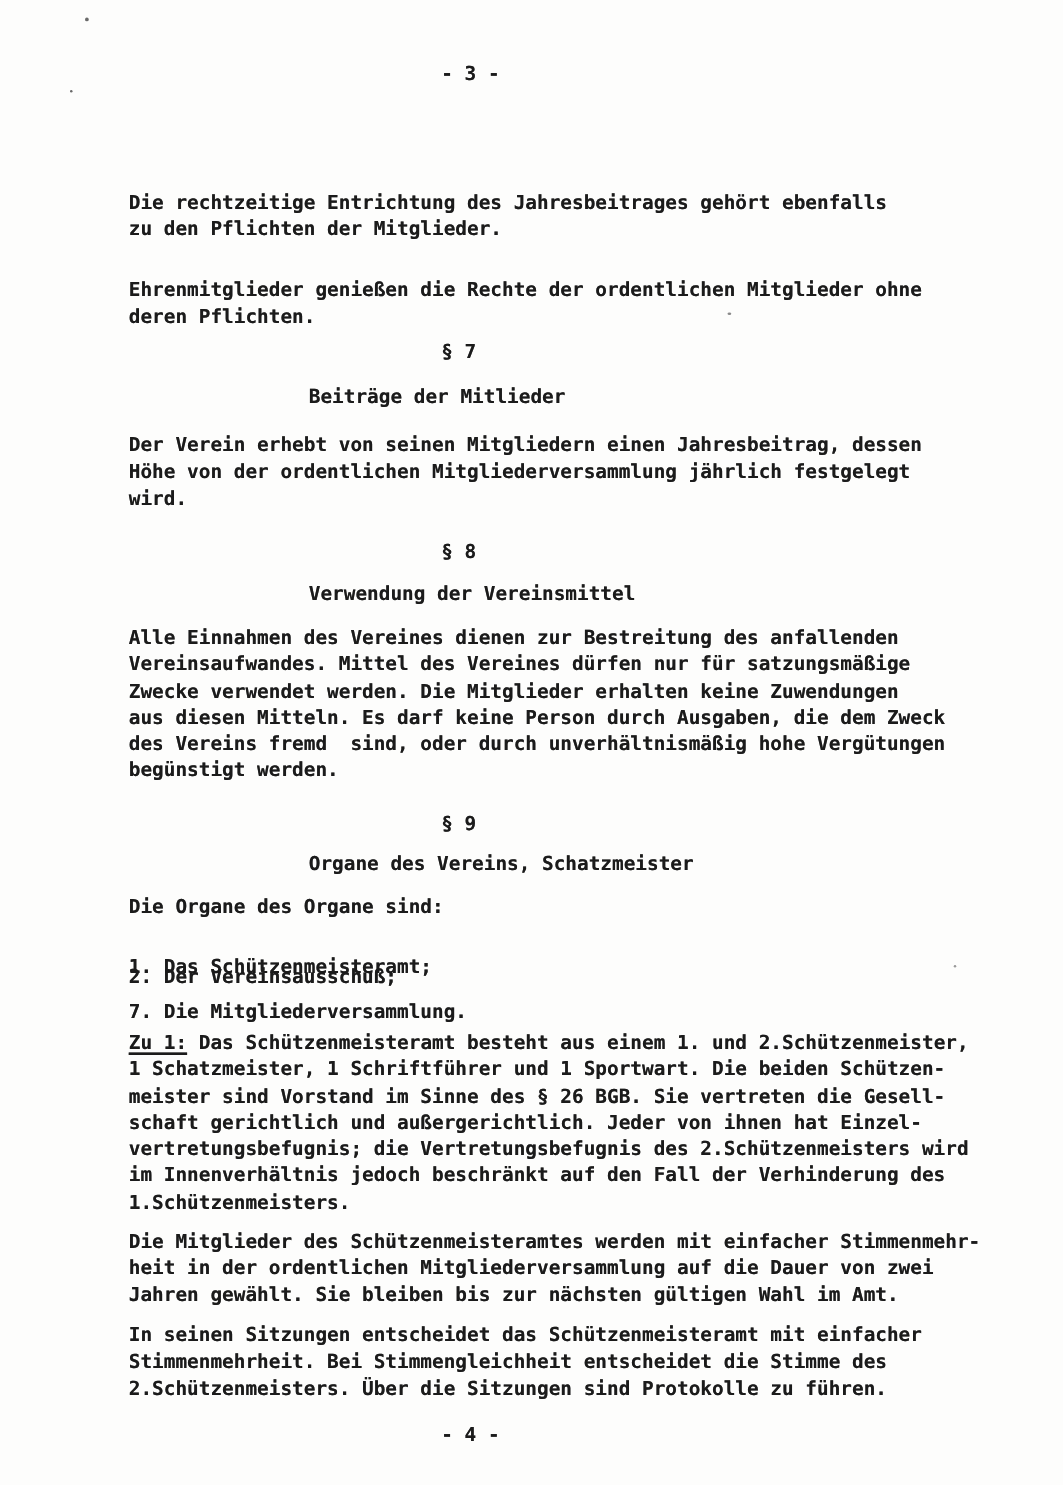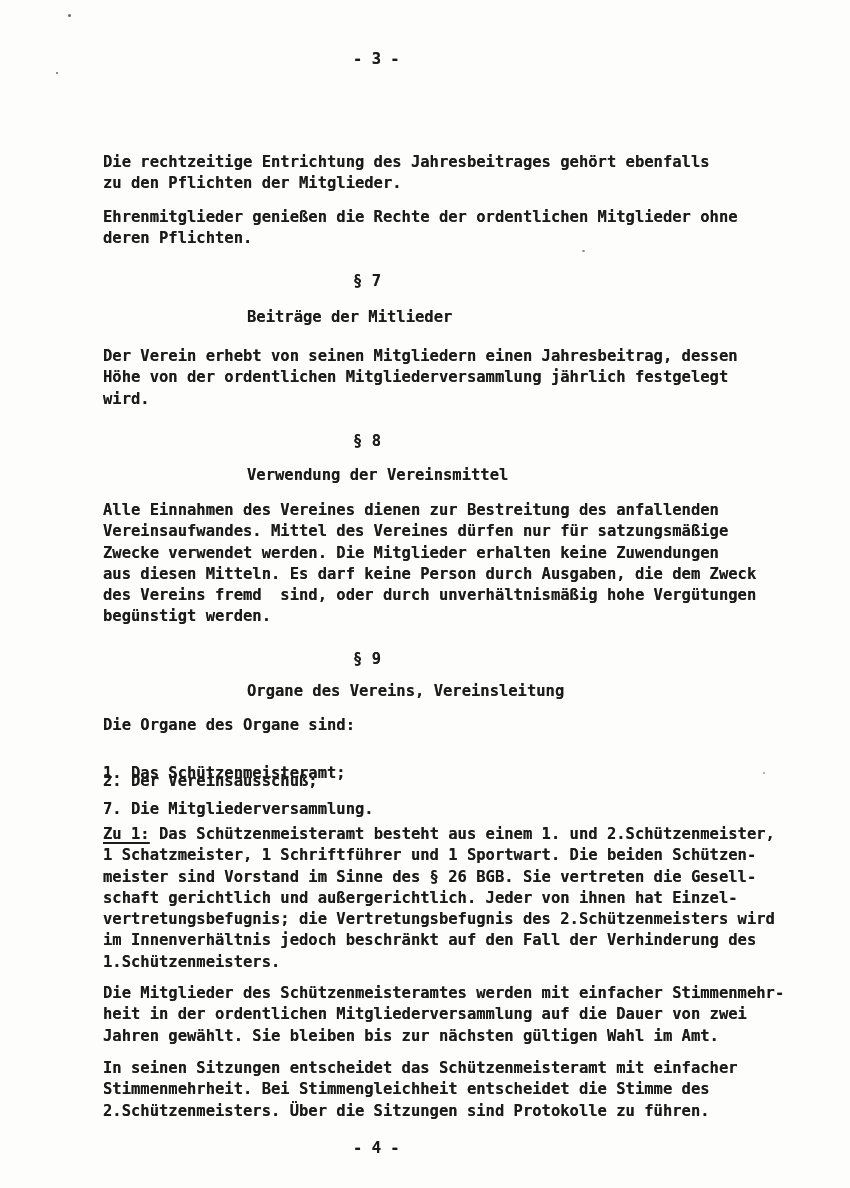--- a/index.html
+++ b/index.html
@@ -52,40 +52,40 @@
 
   <div class="speck" id="speck1"></div>
   <div class="speck" id="speck2"></div>
   <div class="speck" id="speck3"></div>
   <div class="speck" id="speck4"></div>
 
   <div class="abs page-num" style="top:49px">- 3 -</div>
 
   <div class="abs body-block" style="top:152px">Die rechtzeitige Entrichtung des Jahresbeitrages gehört ebenfalls
 zu den Pflichten der Mitglieder.</div>
-  <div class="abs body-block" style="top:207px">Ehrenmitglieder genießen die Rechte der ordentlichen Mitglieder ohne
+  <div class="abs body-block" style="top:222px">Ehrenmitglieder genießen die Rechte der ordentlichen Mitglieder ohne
 deren Pflichten.</div>
 
   <div class="abs heading-num" style="top:271px">§ 7</div>
   <div class="abs body-block" style="top:346px">Der Verein erhebt von seinen Mitgliedern einen Jahresbeitrag, dessen
 Höhe von der ordentlichen Mitgliederversammlung jährlich festgelegt
 wird.</div>
   <div class="abs heading-title" style="top:307px">Beiträge der Mitlieder</div>
 
   <div class="abs heading-num" style="top:431px">§ 8</div>
   <div class="abs heading-title" style="top:465px">Verwendung der Vereinsmittel</div>
   <div class="abs body-block" style="top:500px">Alle Einnahmen des Vereines dienen zur Bestreitung des anfallenden
 Vereinsaufwandes. Mittel des Vereines dürfen nur für satzungsmäßige
 Zwecke verwendet werden. Die Mitglieder erhalten keine Zuwendungen
 aus diesen Mitteln. Es darf keine Person durch Ausgaben, die dem Zweck
 des Vereins fremd  sind, oder durch unverhältnismäßig hohe Vergütungen
 begünstigt werden.</div>
 
   <div class="abs heading-num" style="top:649px">§ 9</div>
-  <div class="abs heading-title" style="top:681px">Organe des Vereins, Vereinsleitung</div>
+  <div class="abs heading-title" style="top:681px">Organe des Vereins, Schatzmeister</div>
   <div class="abs body-block" style="top:715px">Die Organe des Organe sind:</div>
 
   <div class="abs body-block" style="top:763px">1. Das Schützenmeisteramt;</div>
   <div class="abs body-block" style="top:771px">2. Der Vereinsausschuß;</div>
   <div class="abs body-block" style="top:799px">7. Die Mitgliederversammlung.</div>
 
   <div class="abs body-block" style="top:824px"><span class="u-label">Zu 1:</span><span> Das Schützenmeisteramt besteht aus einem 1. und 2.Schützenmeister,
 1 Schatzmeister, 1 Schriftführer und 1 Sportwart. Die beiden Schützen-
 meister sind Vorstand im Sinne des § 26 BGB. Sie vertreten die Gesell-
 schaft gerichtlich und außergerichtlich. Jeder von ihnen hat Einzel-

